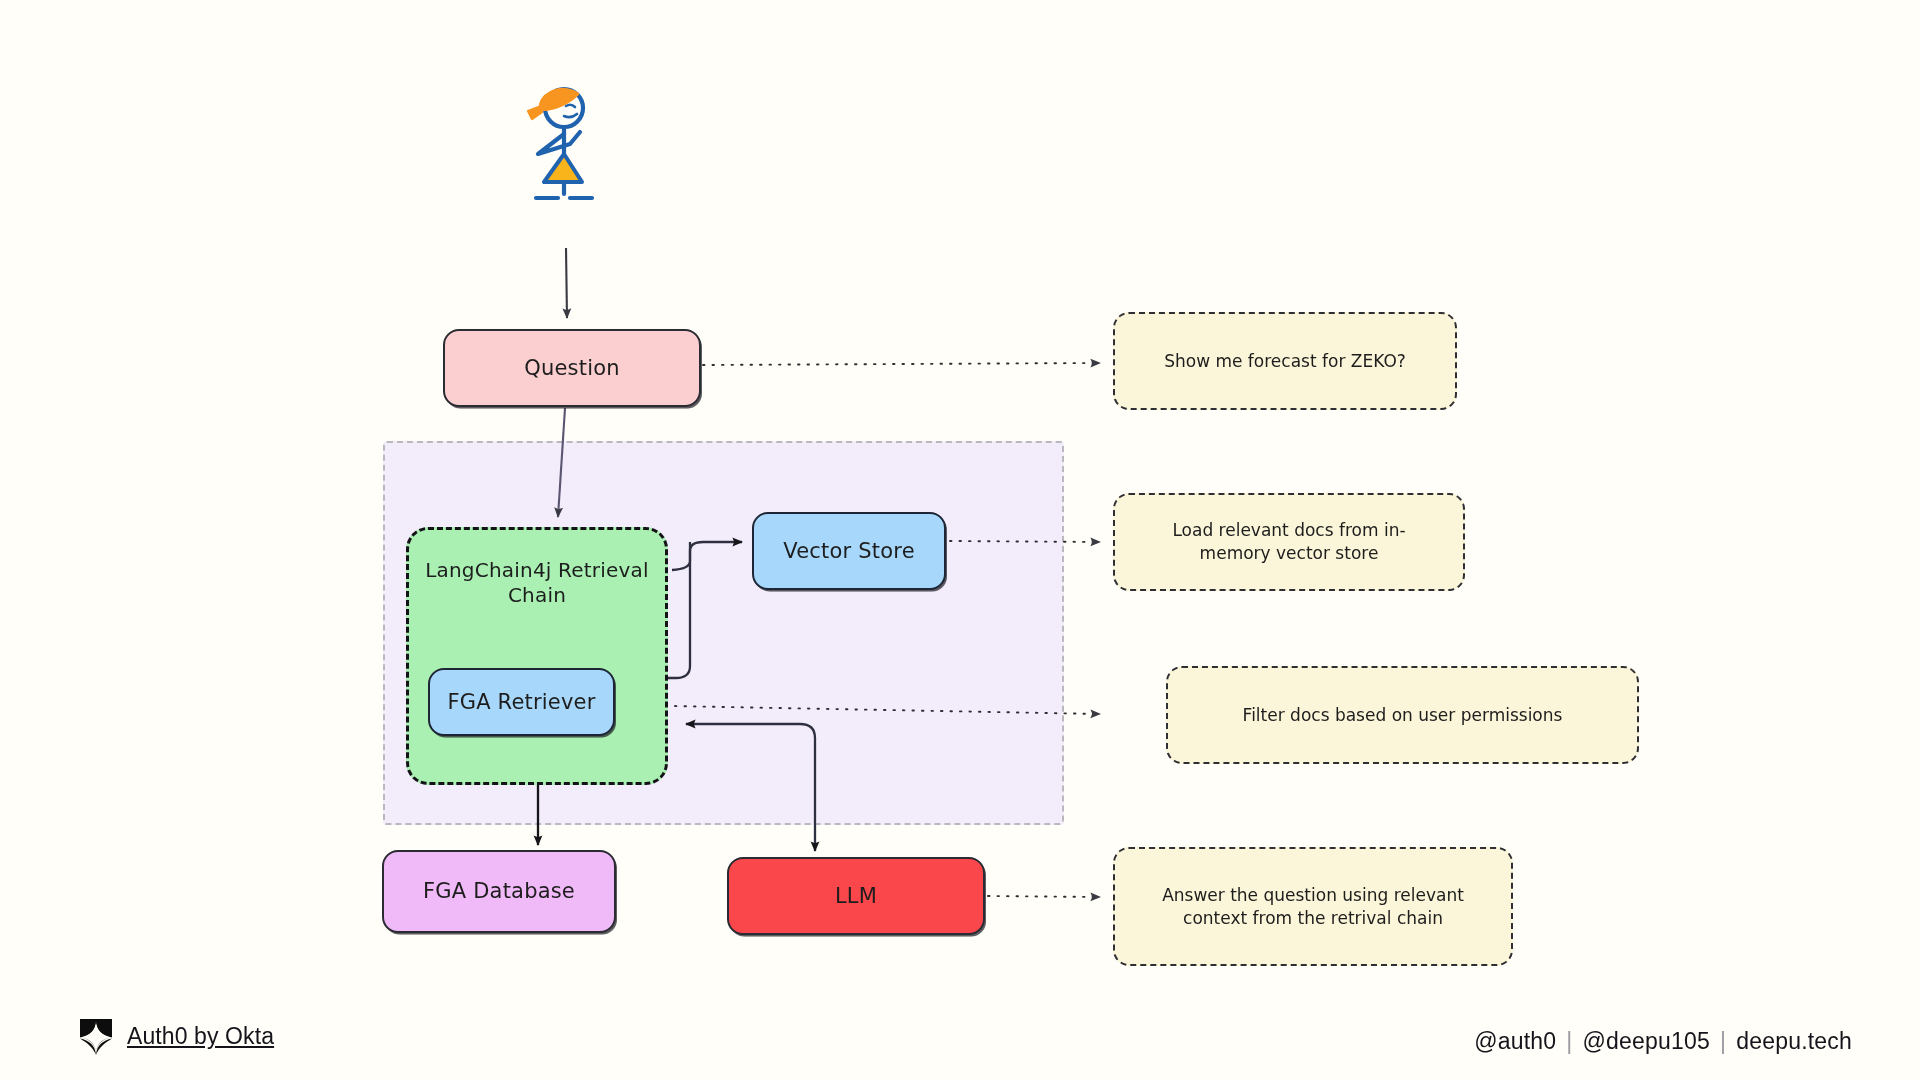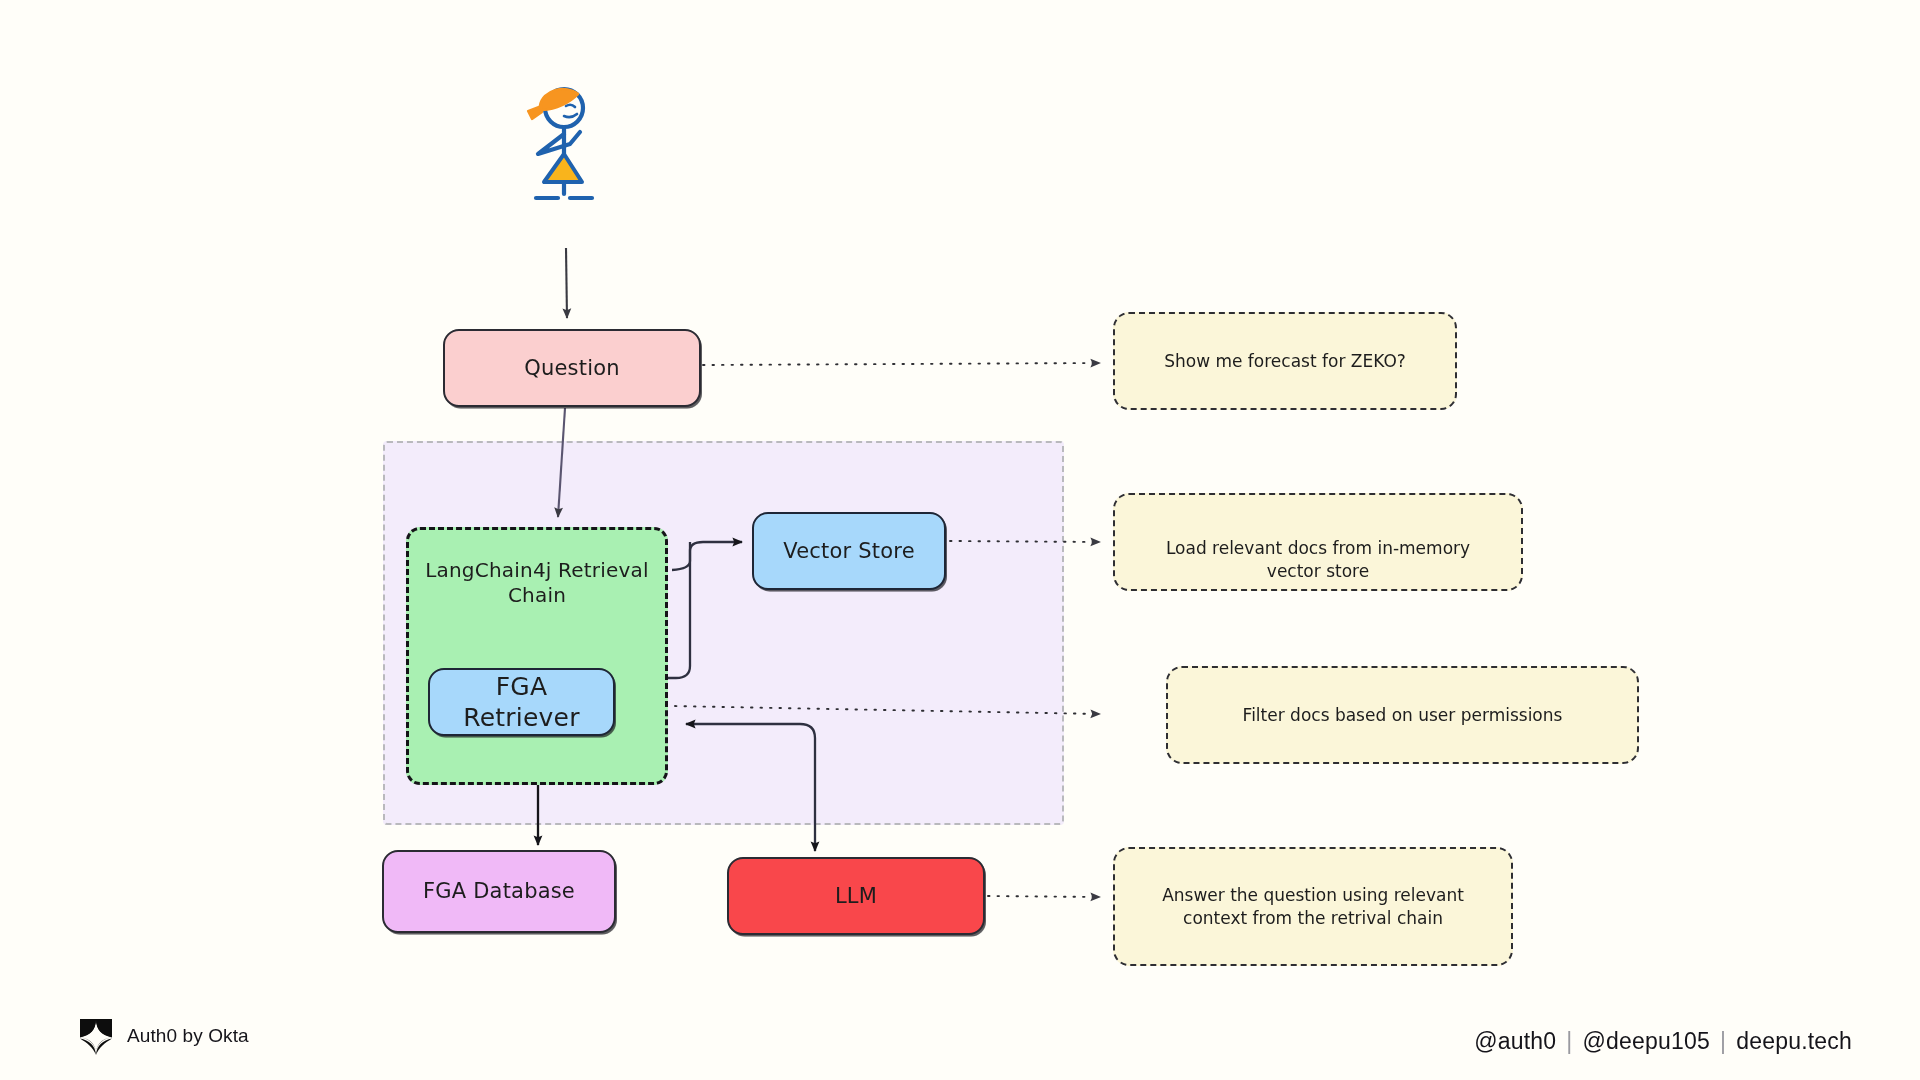--- a/index.html
+++ b/index.html
@@ -78,33 +78,33 @@
     border: 2.4px dashed #b9b9bd;
     border-radius: 4px;
     z-index: 2;
   }
 
   #node-chain {
     left: 406px; top: 527px;
     width: 262px; height: 258px;
     background: #a9f0b2;
     border: 3px dashed #141418;
-    border-radius: 14px;
+    border-radius: 22px;
     font-size: 20px;
     align-items: flex-start;
     padding-top: 28px;
     z-index: 8;
   }
 
   #node-fga-retriever {
     left: 428px; top: 668px;
     width: 187px; height: 68px;
     background: #a7d8fb;
     border: 2.2px solid #1e2636;
-    font-size: 25px;
+    font-size: 21px;
     z-index: 12;
   }
 
   #node-vector-store {
     left: 752px; top: 512px;
     width: 194px; height: 78px;
     background: #a7d8fb;
     border: 2.2px solid #1e2636;
     font-size: 21px;
     justify-content: center;
@@ -139,21 +139,21 @@
     justify-content: center;
     text-align: center;
     font-family: "DejaVu Sans", sans-serif;
     font-size: 17px;
     color: #1d1d1d;
     line-height: 1.35;
     padding: 6px 22px;
     z-index: 10;
   }
   #note-question  { left: 1113px; top: 312px; width: 344px; height: 98px; }
-  #note-vector    { left: 1113px; top: 493px; width: 410px; height: 98px; align-items: flex-end; }
+  #note-vector    { left: 1113px; top: 493px; width: 352px; height: 98px; }
   #note-filter    { left: 1166px; top: 666px; width: 473px; height: 98px; }
   #note-answer    { left: 1113px; top: 847px; width: 400px; height: 119px; }
 
   
   #actor {
     position: absolute;
     left: 508px; top: 82px;
     width: 110px; height: 170px;
     z-index: 10;
   }
@@ -162,23 +162,24 @@
   #footer-left {
     position: absolute;
     left: 78px; bottom: 24px;
     display: flex;
     align-items: center;
     gap: 13px;
     z-index: 20;
   }
   #footer-left .brand-text {
     font-family: "Liberation Sans", sans-serif;
-    font-size: 19px;
+    font-size: 23px;
     color: #15141a;
     letter-spacing: 0.1px;
+    text-decoration: underline;
   }
   #footer-right {
     position: absolute;
     right: 68px; bottom: 25px;
     font-family: "Liberation Sans", sans-serif;
     font-size: 23px;
     color: #15141a;
     letter-spacing: 0.2px;
     z-index: 20;
     display: flex;

